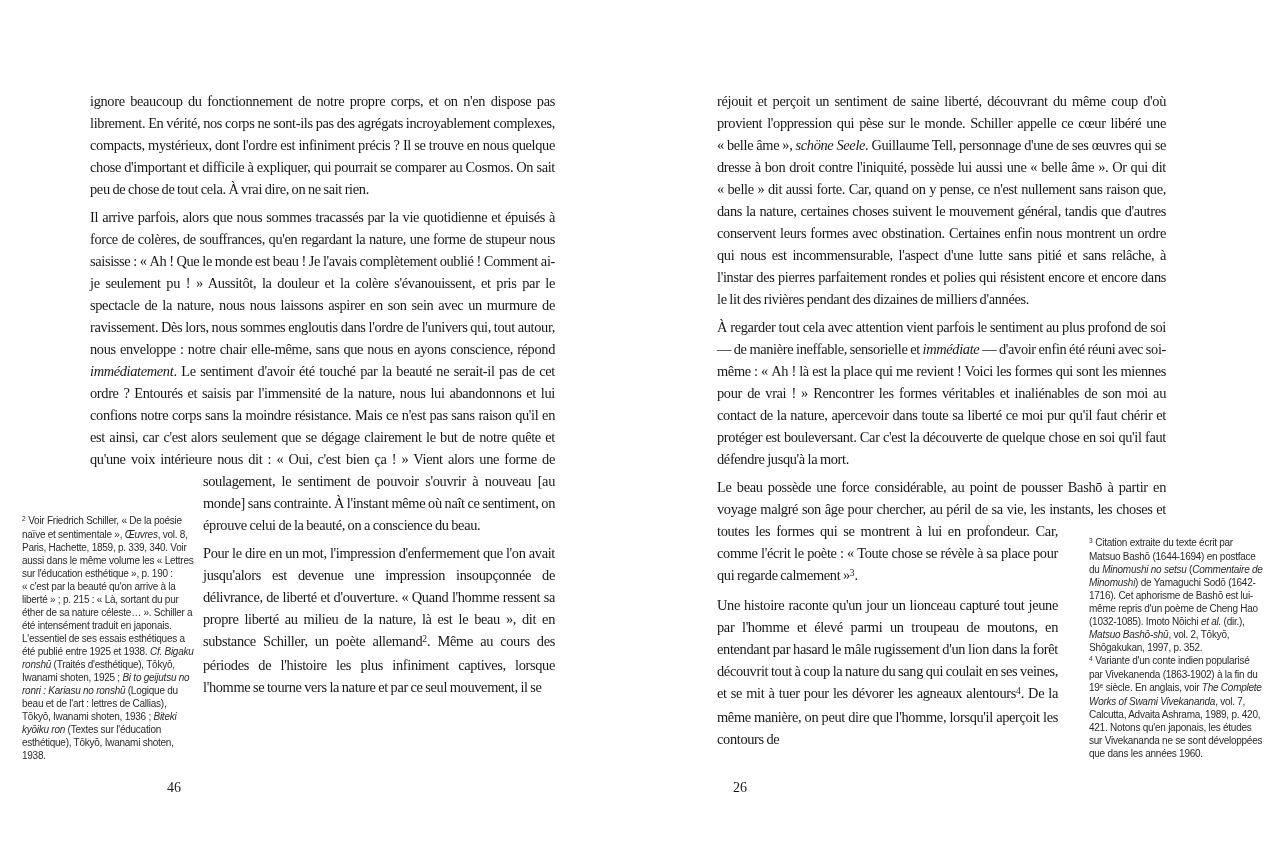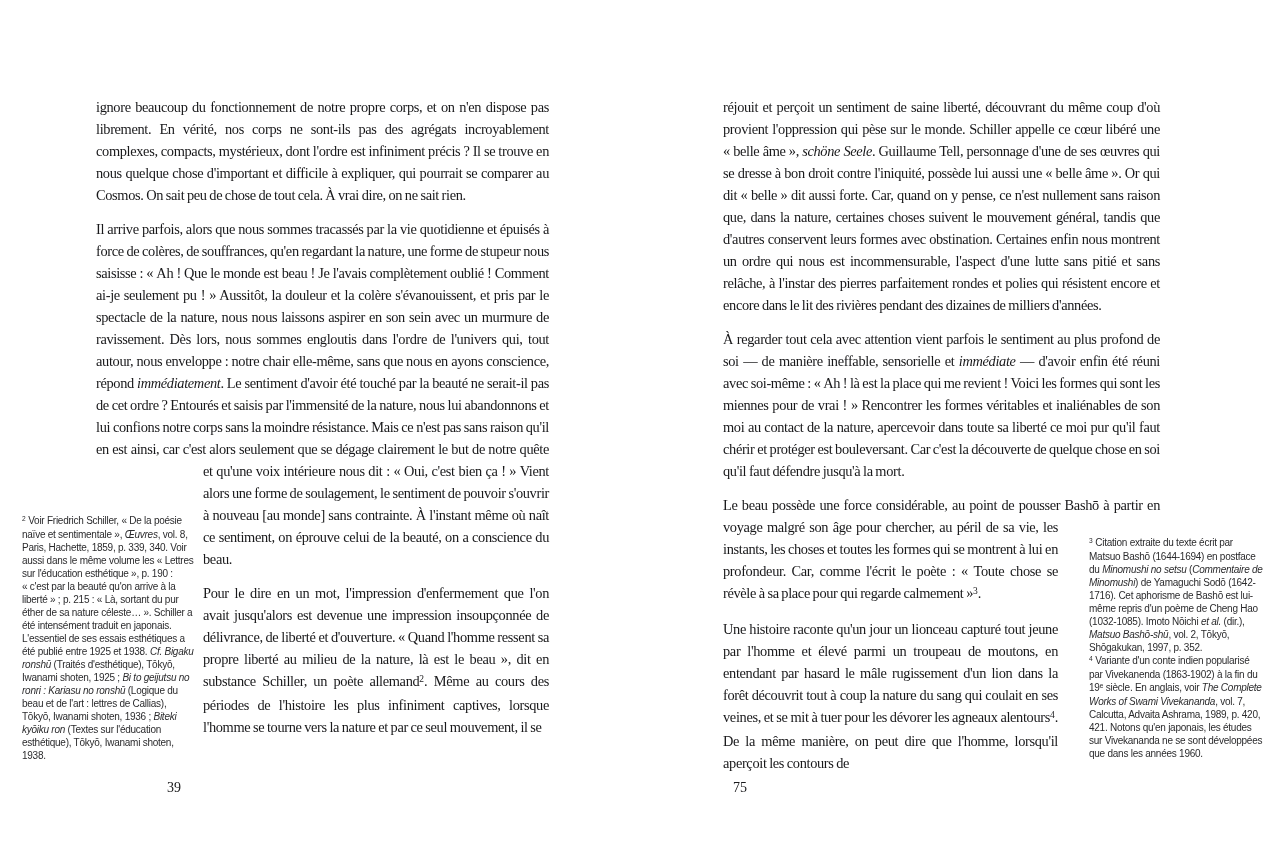--- a/index.html
+++ b/index.html
@@ -9,21 +9,21 @@
   }
   .spread{position:absolute;inset:0;background:#ffffff}
   
   .flow{
     position:absolute;
     font-family:"Liberation Serif","DejaVu Serif",serif;
     font-size:14.4px;line-height:22px;
     letter-spacing:-0.35px;word-spacing:-0.6px;
     color:#18181a;text-align:justify;overflow:hidden;
   }
-  .flow p{margin:12px;padding:0}
+  .flow p{margin:6px;padding:0}
   .flow-left{left:84px;top:84px;width:477px;height:706px}
   .flow-right{left:711px;top:84px;width:461px;height:700px}
   
   .push{width:0}
   .push-left{float:left;height:396px}
   .cut-left{float:left;clear:left;width:119px;height:312px}
   .push-right{float:right;height:440px}
   .cut-right{float:right;clear:right;width:114px;height:262px}
   .i{font-style:italic}
   .sup{font-size:0.66em;position:relative;top:-0.45em;letter-spacing:0}
@@ -54,32 +54,32 @@
     <div class="flow flow-left">
       <div class="push push-left"></div>
       <div class="cut cut-left"></div>
     <p><span>ignore beaucoup du fonctionnement de notre propre corps, et on n'en dispose pas librement. En vérité, nos corps ne sont-ils pas des agrégats incroyablement complexes, compacts, mystérieux, dont l'ordre est infiniment précis&nbsp;? Il se trouve en nous quelque chose d'important et difficile à expliquer, qui pourrait se comparer au Cosmos. On sait peu de chose de tout cela. À vrai dire, on ne sait rien.</span></p>
         <p><span>Il arrive parfois, alors que nous sommes tracassés par la vie quotidienne et épuisés à force de colères, de souffrances, qu'en regardant la nature, une forme de stupeur nous saisisse&nbsp;: «&nbsp;Ah&nbsp;! Que le monde est beau&nbsp;! Je l'avais complètement oublié&nbsp;! Comment ai-je seulement pu&nbsp;!&nbsp;» Aussitôt, la douleur et la colère s'évanouissent, et pris par le spectacle de la nature, nous nous laissons aspirer en son sein avec un murmure de ravissement. Dès lors, nous sommes engloutis dans l'ordre de l'univers qui, tout autour, nous enveloppe&nbsp;: notre chair elle-même, sans que nous en ayons conscience, répond </span><span class="i">immédiatement</span><span>. Le sentiment d'avoir été touché par la beauté ne serait-il pas de cet ordre&nbsp;? Entourés et saisis par l'immensité de la nature, nous lui abandonnons et lui confions notre corps sans la moindre résistance. Mais ce n'est pas sans raison qu'il en est ainsi, car c'est alors seulement que se dégage clairement le but de notre quête et qu'une voix intérieure nous dit&nbsp;: «&nbsp;Oui, c'est bien ça&nbsp;!&nbsp;» Vient alors une forme de soulagement, le sentiment de pouvoir s'ouvrir à nouveau [au monde] sans contrainte. À l'instant même où naît ce sentiment, on éprouve celui de la beauté, on a conscience du beau.</span></p>
         <p><span>Pour le dire en un mot, l'impression d'enfermement que l'on avait jusqu'alors est devenue une impression insoupçonnée de délivrance, de liberté et d'ouverture. «&nbsp;Quand l'homme ressent sa propre liberté au milieu de la nature, là est le beau&nbsp;», dit en substance Schiller, un poète allemand</span><span class="sup">2</span><span>. Même au cours des périodes de l'histoire les plus infiniment captives, lorsque l'homme se tourne vers la nature et par ce seul mouvement, il se</span></p>
       </div>
     <aside class="note note-left">
         <p><span class="sup">2</span><span> Voir Friedrich Schiller, «&nbsp;De la poésie naïve et sentimentale&nbsp;», </span><span class="i">Œuvres</span><span>, vol. 8, Paris, Hachette, 1859, p. 339, 340. Voir aussi dans le même volume les «&nbsp;Lettres sur l'éducation esthétique&nbsp;», p. 190&nbsp;: «&nbsp;c'est par la beauté qu'on arrive à la liberté&nbsp;»&nbsp;; p. 215&nbsp;: «&nbsp;Là, sortant du pur éther de sa nature céleste…&nbsp;». Schiller a été intensément traduit en japonais. L'essentiel de ses essais esthétiques a été publié entre 1925 et 1938. </span><span class="i">Cf. Bigaku ronshū</span><span> (Traités d'esthétique), Tōkyō, Iwanami shoten, 1925&nbsp;; </span><span class="i">Bi to geijutsu no ronri&nbsp;: Kariasu no ronshū</span><span> (Logique du beau et de l'art&nbsp;: lettres de Callias), Tōkyō, Iwanami shoten, 1936&nbsp;; </span><span class="i">Biteki kyōiku ron</span><span> (Textes sur l'éducation esthétique), Tōkyō, Iwanami shoten, 1938.</span></p>
       </aside>
-    <div class="pagenum pagenum-left">39</div>
+    <div class="pagenum pagenum-left">46</div>
   </section>
 
   <section>
     <div class="flow flow-right">
       <div class="push push-right"></div>
       <div class="cut cut-right"></div>
     <p><span>réjouit et perçoit un sentiment de saine liberté, découvrant du même coup d'où provient l'oppression qui pèse sur le monde. Schiller appelle ce cœur libéré une «&nbsp;belle âme&nbsp;», </span><span class="i">schöne Seele</span><span>. Guillaume Tell, personnage d'une de ses œuvres qui se dresse à bon droit contre l'iniquité, possède lui aussi une «&nbsp;belle âme&nbsp;». Or qui dit «&nbsp;belle&nbsp;» dit aussi forte. Car, quand on y pense, ce n'est nullement sans raison que, dans la nature, certaines choses suivent le mouvement général, tandis que d'autres conservent leurs formes avec obstination. Certaines enfin nous montrent un ordre qui nous est incommensurable, l'aspect d'une lutte sans pitié et sans relâche, à l'instar des pierres parfaitement rondes et polies qui résistent encore et encore dans le lit des rivières pendant des dizaines de milliers d'années.</span></p>
         <p><span>À regarder tout cela avec attention vient parfois le sentiment au plus profond de soi — de manière ineffable, sensorielle et </span><span class="i">immédiate</span><span> — d'avoir enfin été réuni avec soi-même&nbsp;: «&nbsp;Ah&nbsp;! là est la place qui me revient&nbsp;! Voici les formes qui sont les miennes pour de vrai&nbsp;!&nbsp;» Rencontrer les formes véritables et inaliénables de son moi au contact de la nature, apercevoir dans toute sa liberté ce moi pur qu'il faut chérir et protéger est bouleversant. Car c'est la découverte de quelque chose en soi qu'il faut défendre jusqu'à la mort.</span></p>
         <p><span>Le beau possède une force considérable, au point de pousser Bashō à partir en voyage malgré son âge pour chercher, au péril de sa vie, les instants, les choses et toutes les formes qui se montrent à lui en profondeur. Car, comme l'écrit le poète&nbsp;: «&nbsp;Toute chose se révèle à sa place pour qui regarde calmement&nbsp;»</span><span class="sup">3</span><span>.</span></p>
         <p><span>Une histoire raconte qu'un jour un lionceau capturé tout jeune par l'homme et élevé parmi un troupeau de moutons, en entendant par hasard le mâle rugissement d'un lion dans la forêt découvrit tout à coup la nature du sang qui coulait en ses veines, et se mit à tuer pour les dévorer les agneaux alentours</span><span class="sup">4</span><span>. De la même manière, on peut dire que l'homme, lorsqu'il aperçoit les contours de</span></p>
       </div>
     <aside class="note note-right">
         <p><span class="sup">3</span><span> Citation extraite du texte écrit par Matsuo Bashō (1644-1694) en postface du </span><span class="i">Minomushi no setsu</span><span> (</span><span class="i">Commentaire de Minomushi</span><span>) de Yamaguchi Sodō (1642-1716). Cet aphorisme de Bashō est lui-même repris d'un poème de Cheng Hao (1032-1085). Imoto Nōichi </span><span class="i">et al.</span><span> (dir.), </span><span class="i">Matsuo Bashō-shū</span><span>, vol. 2, Tōkyō, Shōgakukan, 1997, p. 352.</span></p>
         <p><span class="sup">4</span><span> Variante d'un conte indien popularisé par Vivekanenda (1863-1902) à la fin du 19</span><span class="sup">e</span><span> siècle. En anglais, voir </span><span class="i">The Complete Works of Swami Vivekananda</span><span>, vol. 7, Calcutta, Advaita Ashrama, 1989, p. 420, 421. Notons qu'en japonais, les études sur Vivekananda ne se sont développées que dans les années 1960.</span></p>
       </aside>
-    <div class="pagenum pagenum-right">75</div>
+    <div class="pagenum pagenum-right">26</div>
   </section>
 
 </div>
 
 </body></html>

